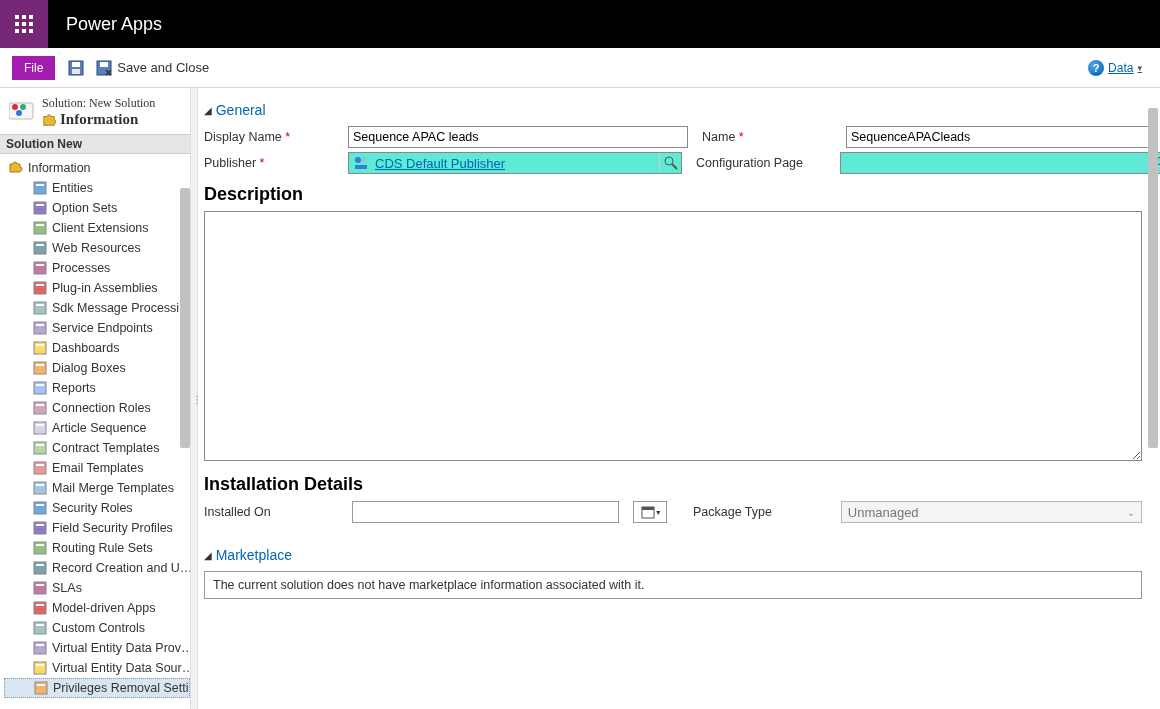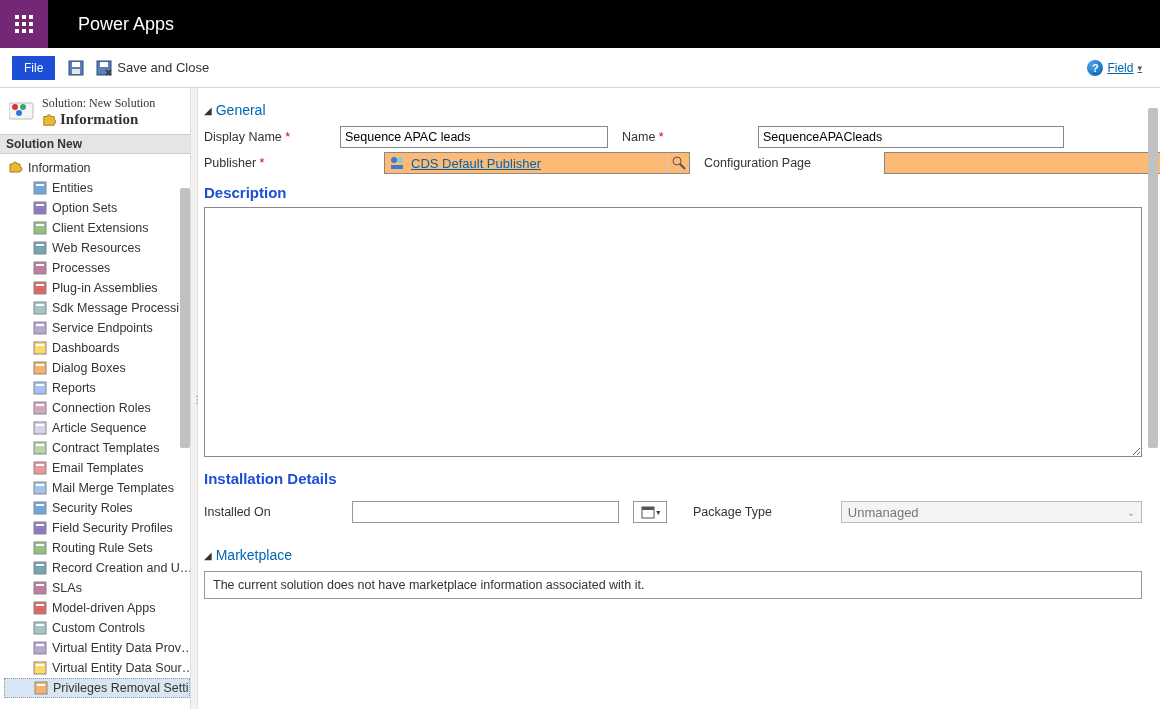--- a/index.html
+++ b/index.html
@@ -1,26 +1,26 @@
 <!DOCTYPE html>
 <html><head>
 <meta charset="utf-8">
 <style>
 * { box-sizing: border-box; }
 body { margin: 0; font-family: "Segoe UI", Arial, sans-serif; font-size: 13px; color: #333; overflow: hidden; width: 1160px; height: 709px; }
 
 
-.top-header { background: #000; height: 48px; display: flex; align-items: center; color: #fff; gap: 12px; }
+.top-header { background: #000; height: 48px; display: flex; align-items: center; color: #fff; }
 .waffle { width: 48px; height: 48px; background: #742774; display: flex; align-items: center; justify-content: center; }
 .waffle svg { width: 18px; height: 18px; fill: #fff; }
 .app-title { font-size: 18px; font-weight: 400; margin-left: 18px; }
 
 
 .toolbar { height: 40px; display: flex; align-items: center; border-bottom: 1px solid #d8d8d8; background: #fff; padding: 0 8px; }
-.file-btn { background: #1d4ed8; color: #fff; padding: 0 12px; height: 24px; line-height: 24px; font-size: 12px; margin-right: 12px; margin-left: 4px; }
+.file-btn { background: #a21caf; color: #fff; padding: 0 12px; height: 24px; line-height: 24px; font-size: 12px; margin-right: 12px; margin-left: 4px; }
 .toolbar-icon { display: inline-flex; align-items: center; justify-content: center; width: 18px; height: 18px; margin-right: 4px; }
 .toolbar-btn { display: inline-flex; align-items: center; margin-right: 6px; cursor: pointer; }
 .toolbar-spacer { flex: 1; }
 .help-link { color: #0066b3; text-decoration: underline; font-size: 12px; display: flex; align-items: center; gap: 4px; margin-right: 10px; }
 .help-icon { width: 16px; height: 16px; border-radius: 50%; background: radial-gradient(circle at 30% 30%, #4ea0e8, #0066b3); color:#fff; font-size:11px; font-weight:bold; display:flex; align-items:center; justify-content:center; }
 .caret { font-size: 9px; color:#555; }
 
 
 .main { display: flex; height: calc(709px - 48px - 40px); }
 .sidebar { width: 190px; flex-shrink: 0; background: #fff; position: relative; overflow-y: hidden; }
@@ -39,34 +39,34 @@
 .sb-item.level1 { padding-left: 4px; }
 .sb-item.level2 { padding-left: 28px; }
 .sb-item.selected { background: #d8e6f3; border: 1px dotted #999; padding-top:0; padding-bottom:0; }
 .sb-icon { width: 16px; height: 16px; flex-shrink: 0; display: inline-flex; align-items:center; justify-content:center; }
 .sb-scroll-thumb { position: absolute; right: 0; top: 100px; width: 10px; height: 260px; background: #c1c1c1; border-radius: 2px; }
 
 
 .section-header { color: #0066b3; font-size: 14px; padding: 14px 0 8px 0; display:flex; align-items:center; gap:4px; }
 .section-header .tri { font-size: 10px; color:#333; }
 .form-grid { display: flex; gap: 14px; margin-bottom: 4px; }
-.form-col { display: flex; align-items: center; }
+.form-col { display: flex; align-items: center; gap: 8px; }
 .lbl { width: 136px; font-size: 12.5px; }
 .req { color: #c00; }
 .fld { border: 1px solid #888; height: 22px; padding: 0 4px; font-size: 12.5px; }
-.fld-long { width: 268px; }
+.fld-long { width: 340px; }
 .fld-right { width: 306px; }
-.fld-lookup { display: flex; align-items: center; border: 1px solid #888; height: 22px; width: 306px; background:#fdba74;margin-left:44px; }
+.fld-lookup { display: flex; align-items: center; border: 1px solid #888; height: 22px; width: 334px; background:#5eead4; }
 .fld-lookup .lk-icon { width: 24px; display:flex; align-items:center; justify-content:center; }
 .fld-lookup .lk-text { color: #0066b3; text-decoration: underline; flex: 1; padding-left: 2px; }
 .fld-lookup .lk-btn { width: 22px; height: 20px; border-left: 1px solid #ccc; display:flex; align-items:center; justify-content:center; }
 
-.subhead { font-size: 15px; font-weight: 700; color: #1d4ed8; margin: 10px 0 6px 0; }
+.subhead { font-size: 18px; font-weight: 700; color: #000000; margin: 10px 0 6px 0; }
 .desc-box { border: 1px solid #888; height: 250px; width: 100%; background:#fff; }
-.install-row { display: flex; gap: 14px; align-items: center; margin: 14px 0 10px 0; }
+.install-row { display: flex; gap: 14px; align-items: center; margin: 6px 0 10px 0; }
 .install-row .lbl2 { width: 136px; font-size: 12.5px; }
 .install-row .fld-mid { border:1px solid #999; height: 22px; width: 272px; }
 .install-row .cal-btn { border:1px solid #999; height: 22px; width: 34px; display:flex; align-items:center; justify-content:center; margin-right: 12px; font-size:10px; }
 .pkg-select { border:1px solid #bbb; height:22px; width:306px; background:#f4f4f4; color:#777; padding-left:6px; display:flex; align-items:center; justify-content:space-between; padding-right:6px; }
 
 .mkt-box { border:1px solid #999; padding: 6px 8px; font-size: 12.5px; }
 
 .content-scroll-thumb { position:absolute; right:2px; top:20px; width:10px; height:340px; background:#c1c1c1; border-radius:2px; }
 
 
@@ -109,21 +109,21 @@
           <rect x="1" y="1" width="14" height="14" fill="#5b7fb6" stroke="#2a4a80"></rect>
           <rect x="4" y="2" width="8" height="5" fill="#fff"></rect>
           <path d="M10 10 L15 15 M15 10 L10 15" stroke="#333" stroke-width="1.5"></path>
         </svg>
     </span>
     <span>Save and Close</span>
   </div>
   <div class="toolbar-spacer"></div>
   <a class="help-link">
     <span class="help-icon">?</span>
-    <span style="text-decoration-line:underline;">Field</span>
+    <span style="text-decoration-line:underline;">Data</span>
     <span class="caret">▾</span>
   </a>
 </div>
 
 <div class="main">
 
   <div class="sidebar">
     <div class="sb-head">
       <div class="icon-slot">
         <svg width="26" height="22" viewBox="0 0 26 22">

